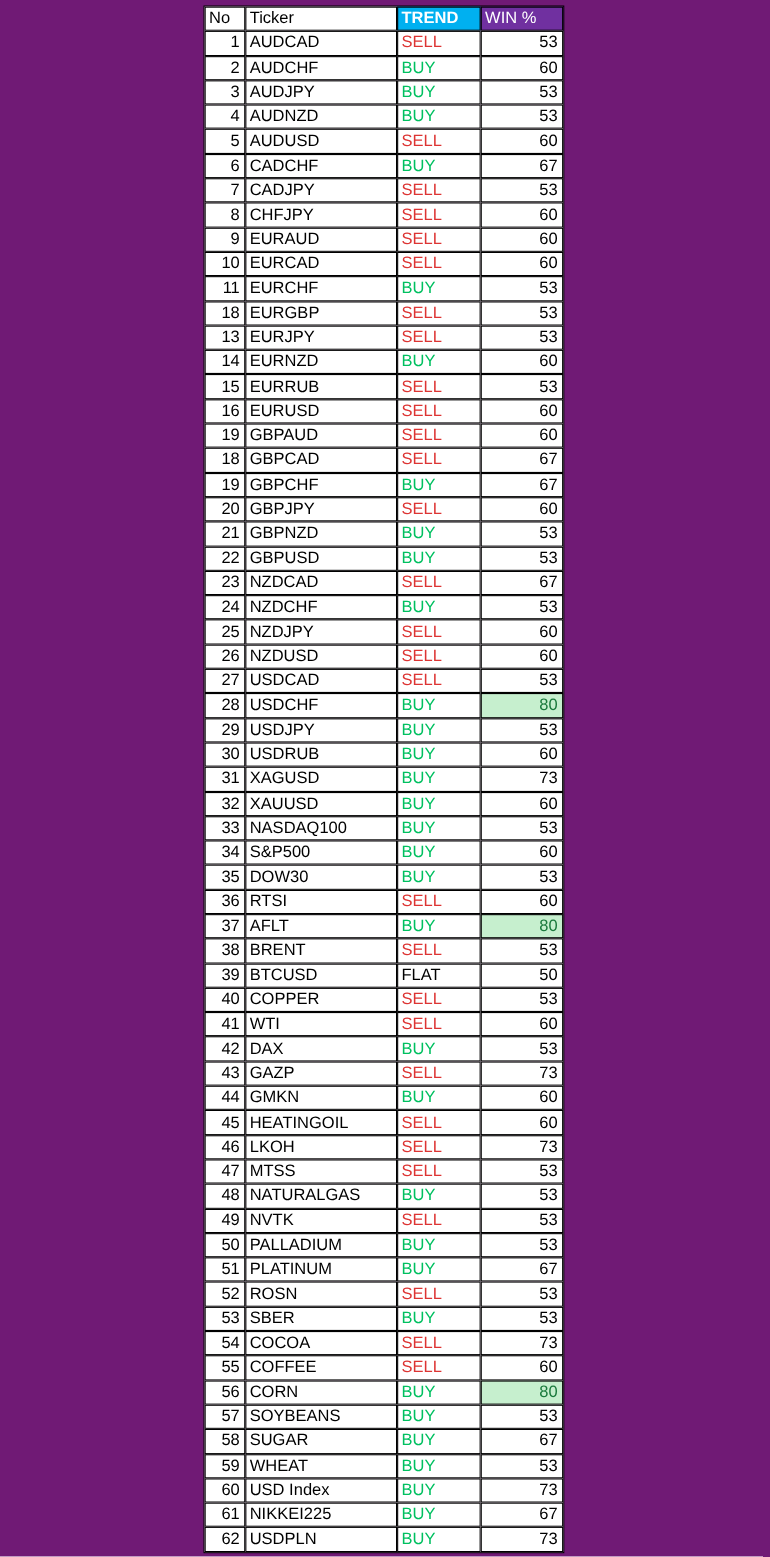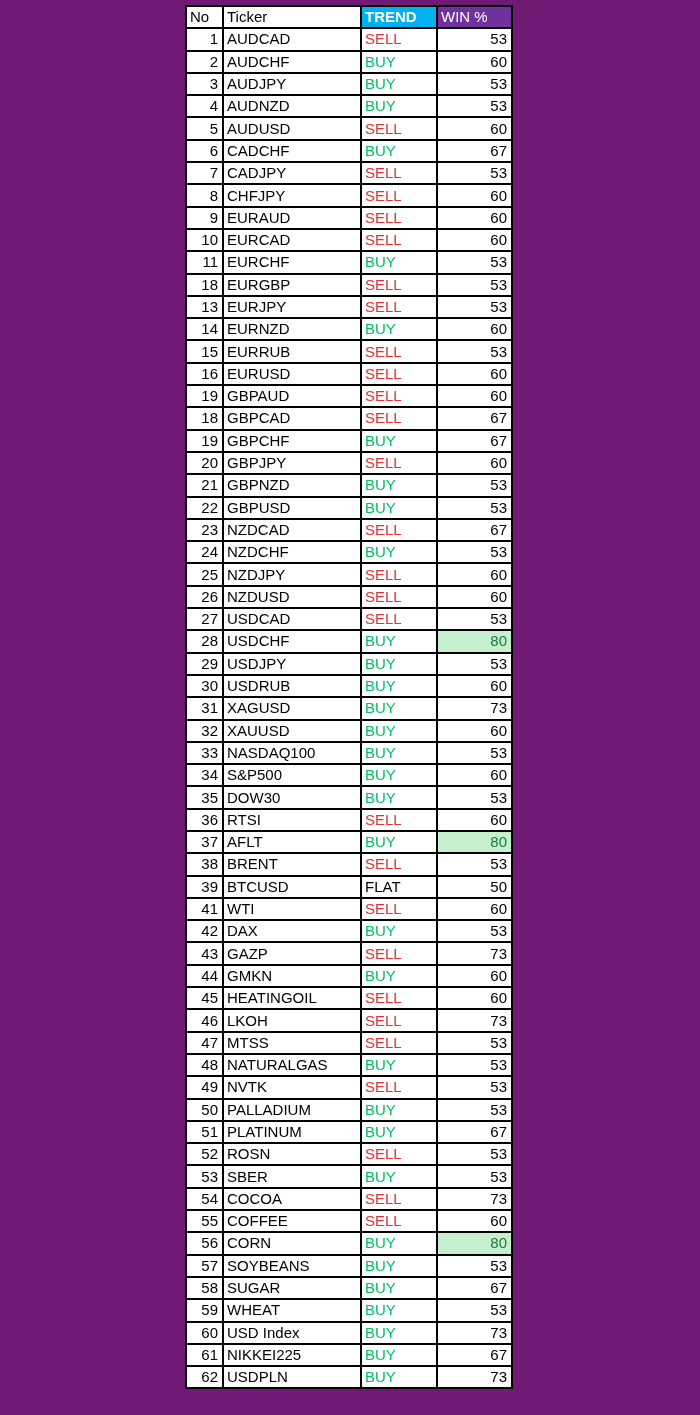--- a/index.html
+++ b/index.html
@@ -306,20 +306,26 @@
           <td class="trend col-trend t-sell">SELL</td>
           <td class="win col-win">53</td>
         </tr>
         <tr>
           <td class="no col-no">39</td>
           <td class="ticker col-ticker">BTCUSD</td>
           <td class="trend col-trend t-flat">FLAT</td>
           <td class="win col-win">50</td>
         </tr>
         <tr>
+          <td class="no col-no">40</td>
+          <td class="ticker col-ticker">COPPER</td>
+          <td class="trend col-trend t-sell">SELL</td>
+          <td class="win col-win">53</td>
+        </tr>
+        <tr>
           <td class="no col-no">41</td>
           <td class="ticker col-ticker">WTI</td>
           <td class="trend col-trend t-sell">SELL</td>
           <td class="win col-win">60</td>
         </tr>
         <tr>
           <td class="no col-no">42</td>
           <td class="ticker col-ticker">DAX</td>
           <td class="trend col-trend t-buy">BUY</td>
           <td class="win col-win">53</td>

